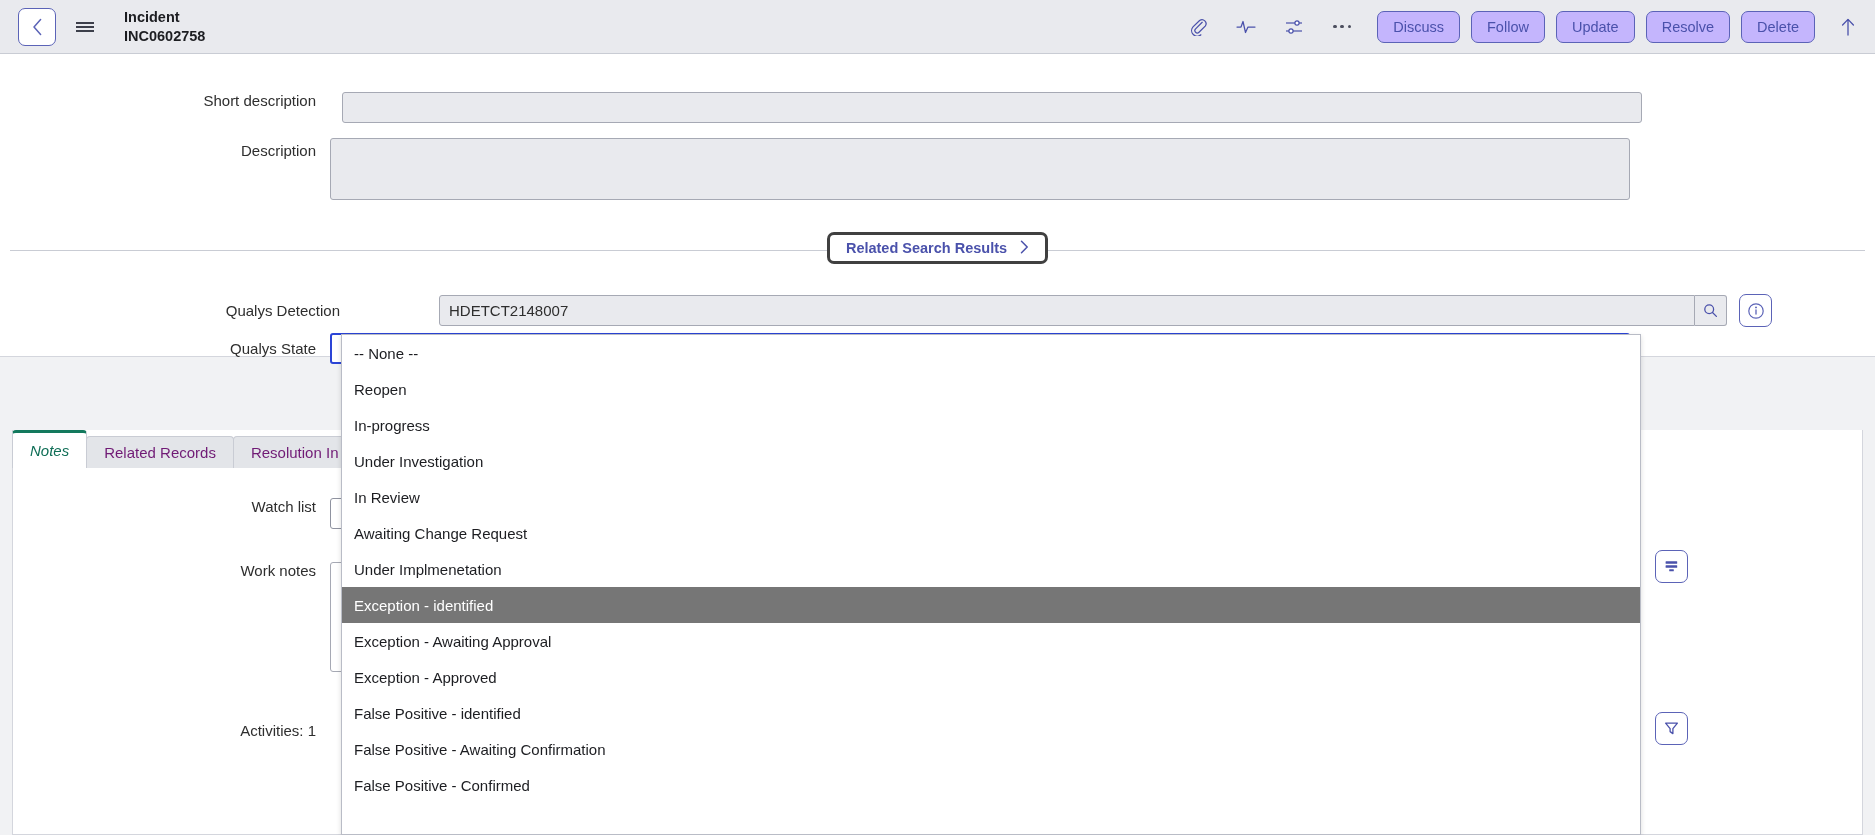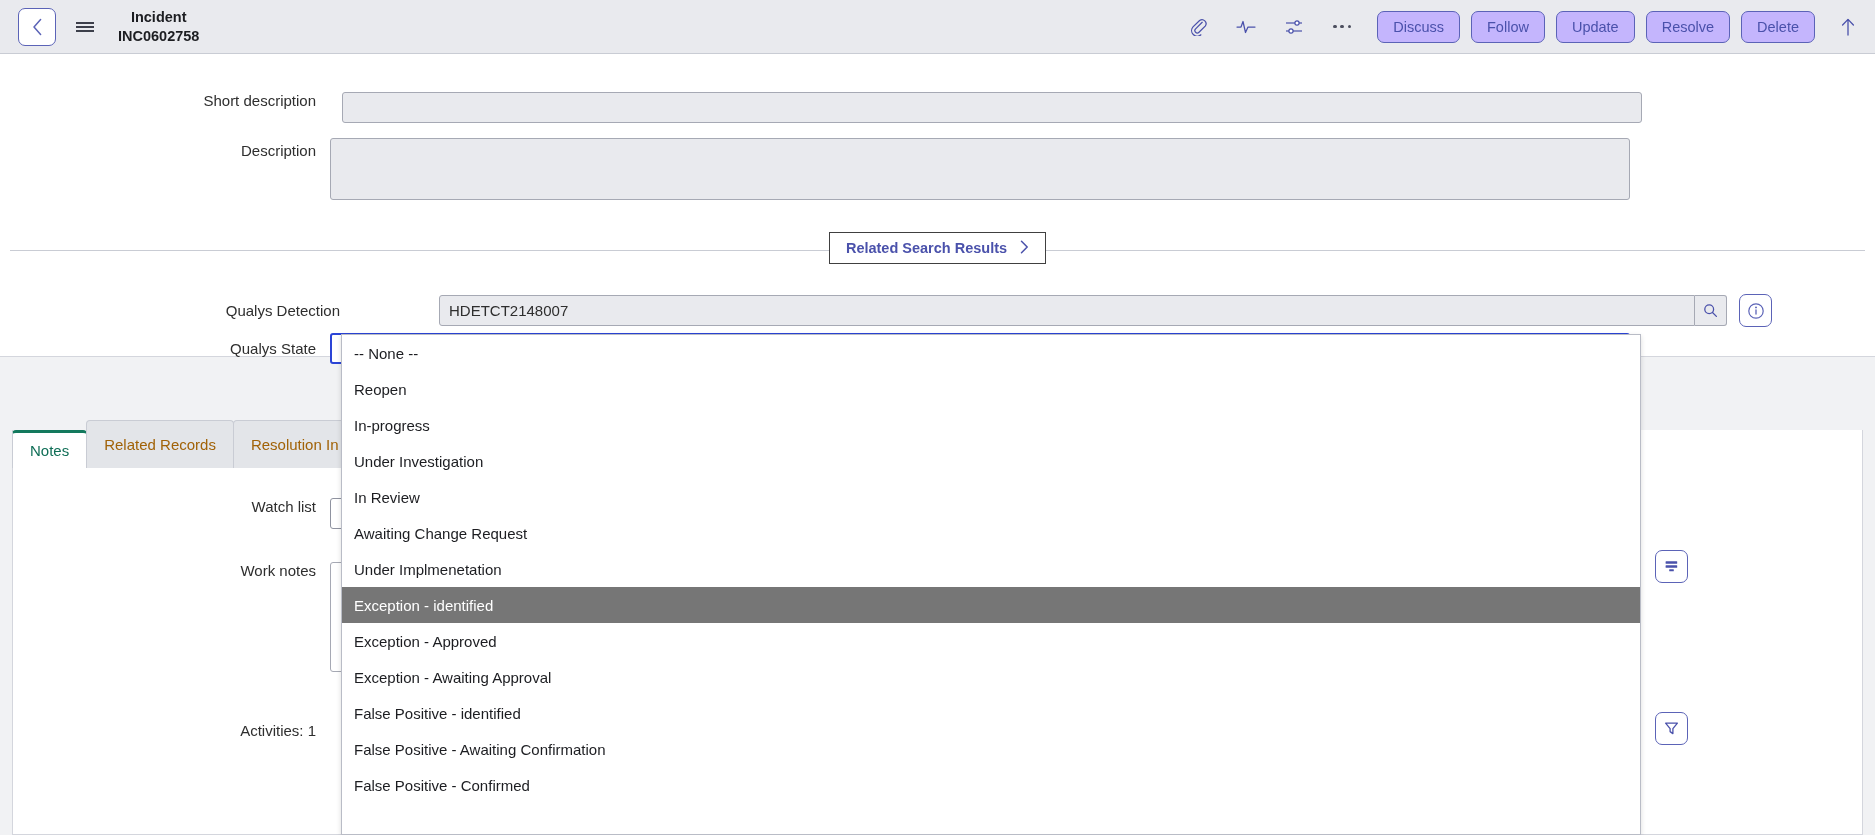--- a/index.html
+++ b/index.html
@@ -36,21 +36,21 @@
   .hamburger span{
     display:block; width:18px; height:9px; position:relative;
   }
   .hamburger span i{
     position:absolute; left:0; width:18px; height:1.6px; background:#3c3f4a; display:block;
   }
   .hamburger span i:nth-child(1){top:0;}
   .hamburger span i:nth-child(2){top:4px;}
   .hamburger span i:nth-child(3){top:8px;}
 
-  .title-wrap{ margin-left:18px; line-height:1.28; flex:none;text-align:center; }
+  .title-wrap{ margin-left:24px; line-height:1.28; flex:none; }
   .title-wrap .t1{ font-size:14.5px; color:#1c1d21; font-weight:700;}
   .title-wrap .t2{ font-size:14.5px; color:#1c1d21; font-weight:700;}
 
   .topbar-spacer{ flex:1 1 auto; }
 
   .icon-btn{
     width:34px; height:34px; margin:0 7px;
     display:flex; align-items:center; justify-content:center;
     cursor:pointer; flex:none;
   }
@@ -100,21 +100,21 @@
 
   .sep-line{
     position:absolute; top:196px; left:10px; width:1855px; height:1px;
     background:#c9ccd4;
   }
   .rsr-wrap{
     position:absolute; top:178px; left:0; width:1875px;
     display:flex; justify-content:center; z-index:12;
   }
   .rsr-btn{
-    background:#fff; border:1px solid #404040; border-radius:0;
+    background:#fff; border:3px solid #404040; border-radius:7px;
     height:32px; padding:0 16px; display:flex; align-items:center; gap:13px;
     color:#4a51ab; font-size:14.5px; font-weight:700; cursor:pointer;
   }
 
   .qd-row{ position:absolute; top:240px; left:0; width:1875px; display:flex; align-items:center;padding-left:24px;}
   .qd-row .flabel{ padding-top:0; }
   .qd-inp{
     height:31px; width:1256px; background:#e9eaee;
     border:1px solid #a6a9b4; border-radius:3px 0 0 3px;
     font-size:15px; padding:5px 9px; display:flex; align-items:center;
@@ -150,29 +150,29 @@
   }
   .tabs-card{
     position:absolute; top:430px; left:12px; width:1851px; height:405px;
     background:#fff; border:1px solid #d4d6dd; border-top:none;
   }
   .tabs-row{
     position:absolute; top:430px; left:12px; height:38px;
     display:flex; align-items:flex-end; z-index:30;
   }
   .tab{
-    height:48px; padding:0 17px; display:flex; align-items:center;
-    font-size:15px; color:#a16207; background:#e3e5e9;
+    height:32px; padding:0 17px; display:flex; align-items:center;
+    font-size:15px; color:#701a75; background:#e3e5e9;
     border:1px solid #c9ccd4; border-bottom:none;
     border-radius:4px 4px 0 0; margin-right:-1px; cursor:pointer;
     white-space:nowrap;
   }
   .tab.active{
     background:#fff; color:#0f6e56; font-weight:400;
-    border-top:3px solid #13795d; height:38px;
+    border-top:3px solid #13795d; height:38px;font-style:italic;
   }
   .plabel{
     width:330px; text-align:right; padding-right:14px;
     font-size:15px; color:#2e2e2e; flex:none;
   }
   .watch-row{ position:absolute; top:498px; left:0; width:1875px; display:flex;}
   .wn-row{ position:absolute; top:562px; left:0; width:1875px; display:flex;}
   .act-row{ position:absolute; top:722px; left:0; width:1875px; display:flex;}
 
   .journal-btn{
@@ -331,22 +331,22 @@
 
 <div class="dd" id="dd-list">
     <div class="dd-item">-- None --</div>
     <div class="dd-item">Reopen</div>
     <div class="dd-item">In-progress</div>
     <div class="dd-item">Under Investigation</div>
     <div class="dd-item">In Review</div>
     <div class="dd-item">Awaiting Change Request</div>
     <div class="dd-item">Under Implmenetation</div>
     <div class="dd-item sel">Exception - identified</div>
+    <div class="dd-item">Exception - Awaiting Approval</div>
     <div class="dd-item">Exception - Approved</div>
-    <div class="dd-item">Exception - Awaiting Approval</div>
     <div class="dd-item">False Positive - identified</div>
     <div class="dd-item">False Positive - Awaiting Confirmation</div>
     <div class="dd-item">False Positive - Confirmed</div>
   </div>
 
 <div class="topbar">
   <div class="back-btn">
     <svg width="13" height="18" viewBox="0 0 13 18">
         <path d="M9.6 1.6 L3 9 L9.6 16.4" fill="none" stroke="#5b63b7" stroke-width="1.5" stroke-linecap="round" stroke-linejoin="round"></path>
       </svg>

